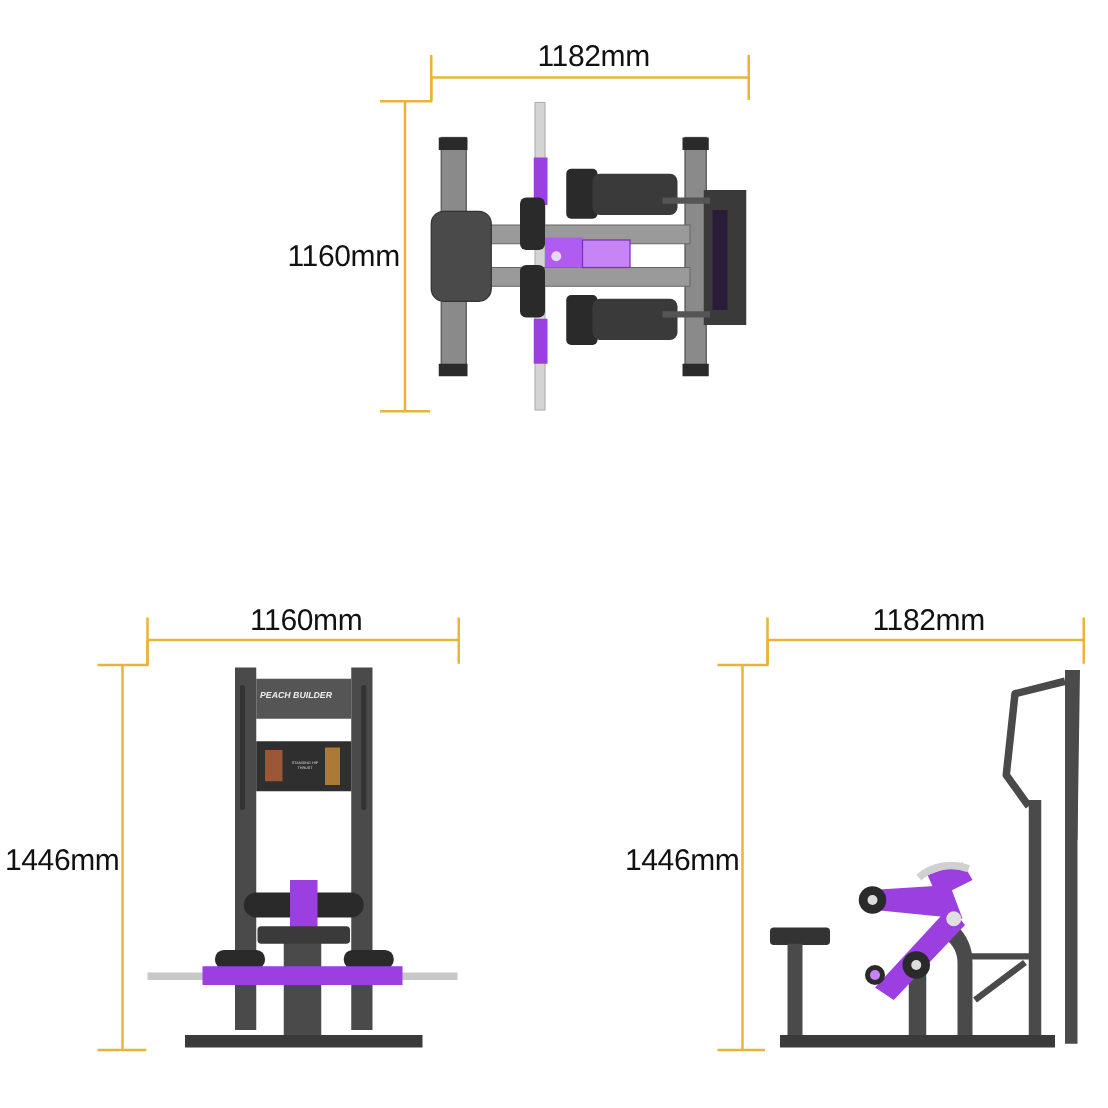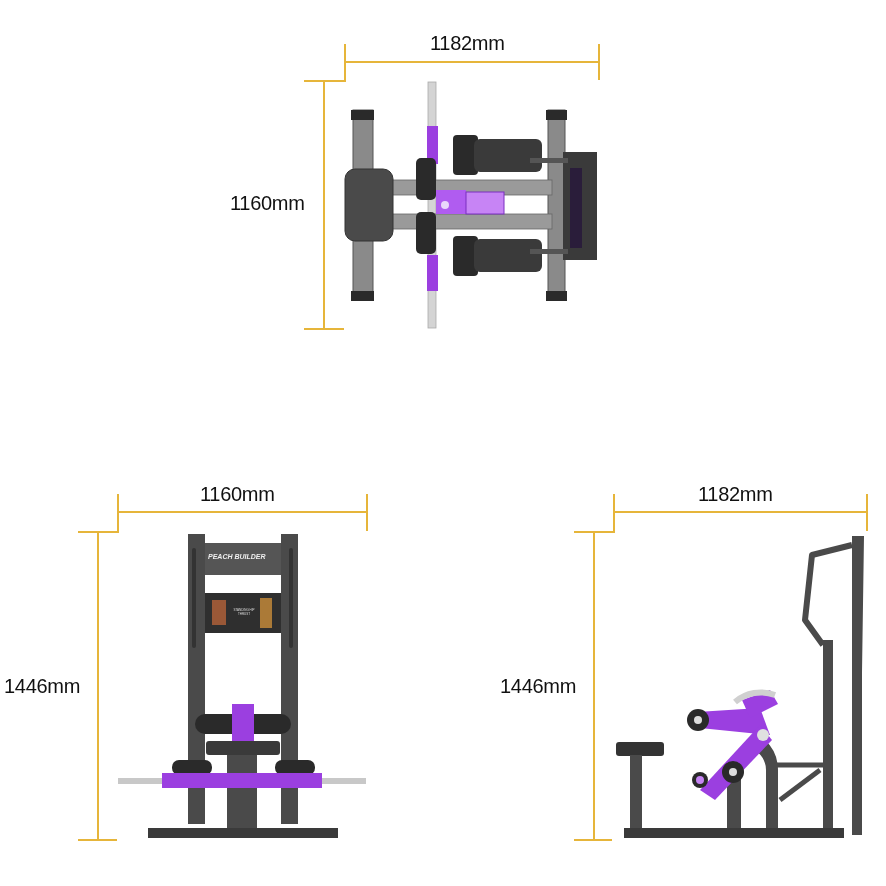--- a/index.html
+++ b/index.html
@@ -1,17 +1,17 @@
 <!DOCTYPE html>
 <html><head>
 <meta charset="utf-8">
 <style>
   html,body{margin:0;padding:0;background:#ffffff;}
   body{width:886px;height:886px;position:relative;overflow:hidden;font-family:"Liberation Sans",sans-serif;}
-  .dim{position:absolute;font-size:20px;color:#111;letter-spacing:-0.3px;white-space:nowrap;}
+  .dim{position:absolute;font-size:24px;color:#111;letter-spacing:-0.3px;white-space:nowrap;}
   svg{position:absolute;left:0;top:0;}
 </style>
 </head>
 <body>
 
 <svg width="886" height="886" viewBox="0 0 886 886">
 
   <g>
 
     <g stroke="#e6b53a" stroke-width="2" fill="none">

